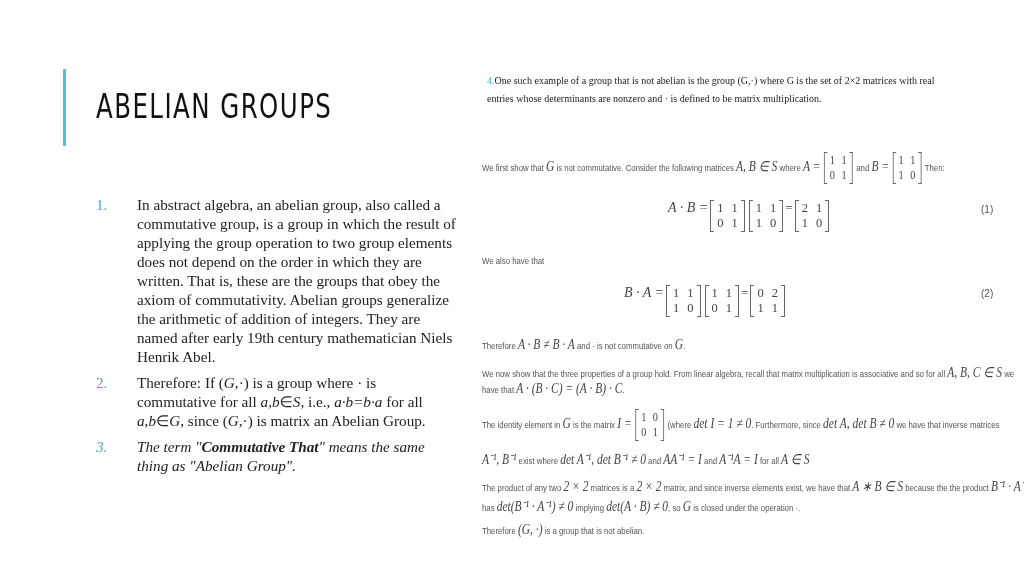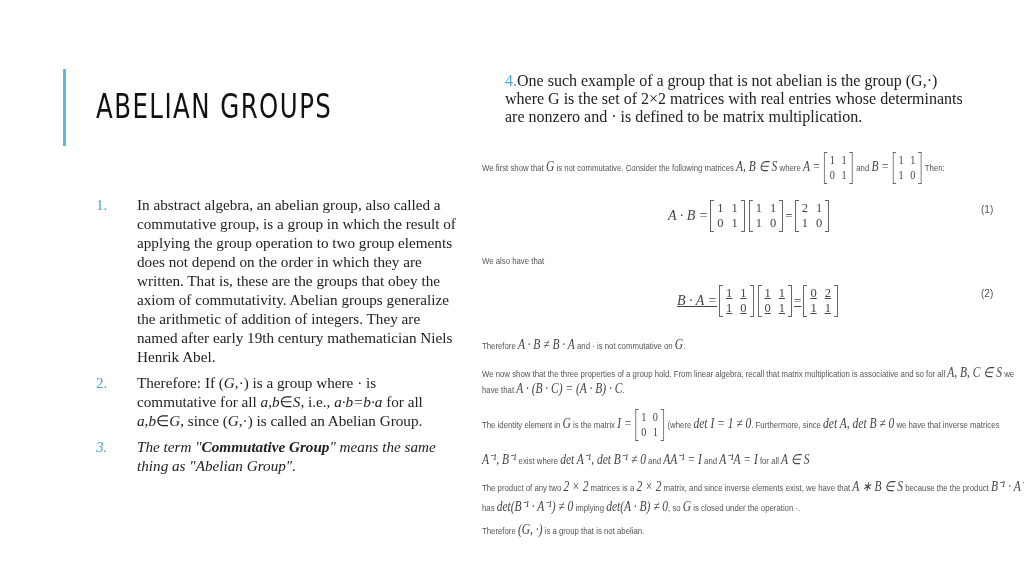--- a/index.html
+++ b/index.html
@@ -9,56 +9,56 @@
   .accent-bar { position: absolute; left: 63px; top: 69px; width: 3px; height: 77px; background: #5bbcd6; }
   .title { position: absolute; left: 96px; top: 86px; font-family: "DejaVu Sans", sans-serif; font-size: 34px;
            letter-spacing: 2px; color: #111; font-weight: normal; transform: scaleX(0.72); transform-origin: left top; white-space: nowrap; }
 
   .list { position: absolute; left: 96px; top: 195px; width: 360px; list-style: none; }
   .list li { position: relative; padding-left: 41px; font-size: 15.2px; line-height: 19px; margin-bottom: 7px; color: #222; }
   .list li .num { position: absolute; left: 0; top: 0; color: #4aa8c8; }
   .list li.italic { font-style: italic; }
   .list li b { font-weight: bold; }
 
-  .right-intro { position: absolute; left: 505px; top: 72px; width: 470px; font-size: 16px; line-height: 18px; color: #222; }
+  .right-intro { position: absolute; left: 487px; top: 72px; width: 470px; font-size: 10px; line-height: 18px; color: #222; }
   .right-intro .num4 { color: #4aa8c8; }
 
   .proof { position: absolute; left: 482px; font-family: "Liberation Sans", sans-serif; font-size: 9.5px; color: #555;
            transform: scaleX(0.82); transform-origin: left top; white-space: nowrap; }
   .m { font-family: "Liberation Serif", serif; font-style: italic; font-size: 14px; color: #444; }
   .mr { font-family: "Liberation Serif", serif; font-size: 13px; color: #444; }
 
   .matrix { display: inline-flex; vertical-align: middle; align-items: stretch; margin: 0 2px; }
   .matrix .br { width: 4px; border: 1px solid #666; }
   .matrix .br.l { border-right: none; }
   .matrix .br.r { border-left: none; }
   .matrix .grid { display: grid; grid-template-columns: 1fr 1fr; column-gap: 8px; padding: 1px 3px;
                   font-family: "Liberation Serif", serif; font-size: 12.5px; line-height: 15px; color: #444; }
 
-  .eq { position: absolute; font-family: "Liberation Serif", serif; font-size: 13px; color: #444; display: flex; align-items: center; }
+  .eq { position: absolute; font-family: "Liberation Serif", serif; font-size: 13px; color: #444; display: flex; }
   .eqnum { position: absolute; font-family: "Liberation Sans", sans-serif; font-size: 10px; color: #555; }
 </style>
 </head>
 <body>
 
 <div class="accent-bar"></div>
 <h1 class="title">ABELIAN GROUPS</h1>
 
 <ol class="list">
   <li>
     <span class="num">1.</span>
     <span>In abstract algebra, an abelian group, also called a commutative group, is a group in which the result of applying the group operation to two group elements does not depend on the order in which they are written. That is, these are the groups that obey the axiom of commutativity. Abelian groups generalize the arithmetic of addition of integers. They are named after early 19th century mathematician Niels Henrik Abel.</span>
   </li>
   <li>
     <span class="num">2.</span>
-    <span>Therefore: If (</span><i>G</i><span>,·) is a group where · is commutative for all </span><i>a,b</i><span>∈</span><i>S</i><span>, i.e., </span><i>a·b=b·a</i><span> for all </span><i>a,b</i><span>∈</span><i>G</i><span>, since (</span><i>G</i><span>,·) is called an Abelian Group.</span>
+    <span>Therefore: If (</span><i>G</i><span>,·) is a group where · is commutative for all </span><i>a,b</i><span>∈</span><i>S</i><span>, i.e., </span><i>a·b=b·a</i><span> for all </span><i>a,b</i><span>∈</span><i>G</i><span>, since (</span><i>G</i><span>,·) is matrix an Abelian Group.</span>
   </li>
   <li class="italic">
     <span class="num">3.</span>
-    <span>The term "</span><b>Commutative Group</b><span>" means the same thing as "Abelian Group".</span>
+    <span>The term "</span><b>Commutative That</b><span>" means the same thing as "Abelian Group".</span>
   </li>
 </ol>
 
 <div class="right-intro">
   <span class="num4">4.</span><span>One such example of a group that is not abelian is the group (G,·) where G is the set of 2×2 matrices with real entries whose determinants are nonzero and · is defined to be matrix multiplication.</span>
 </div>
 
 <div class="proof" style="top:152px;">
   <span>We first show that </span><span class="m">G</span><span> is not commutative. Consider the following matrices </span><span class="m">A, B ∈ S</span><span> where </span><span class="m">A =</span>
   <span class="matrix">
@@ -116,21 +116,21 @@
         <span>1</span>
         <span>0</span>
       </span>
       <span class="br r"></span>
     </span>
 </div>
 <div class="eqnum" style="left:981px; top:204px;">(1)</div>
 
 <div class="proof" style="top:255px;">We also have that</div>
 
-<div class="eq" style="left:677px; top:285px;text-decoration:underline;">
+<div class="eq" style="left:624px; top:285px;">
   <span class="m">B · A =</span>
   <span class="matrix">
       <span class="br l"></span>
       <span class="grid">
         <span>1</span>
         <span>1</span>
         <span>1</span>
         <span>0</span>
       </span>
       <span class="br r"></span>

